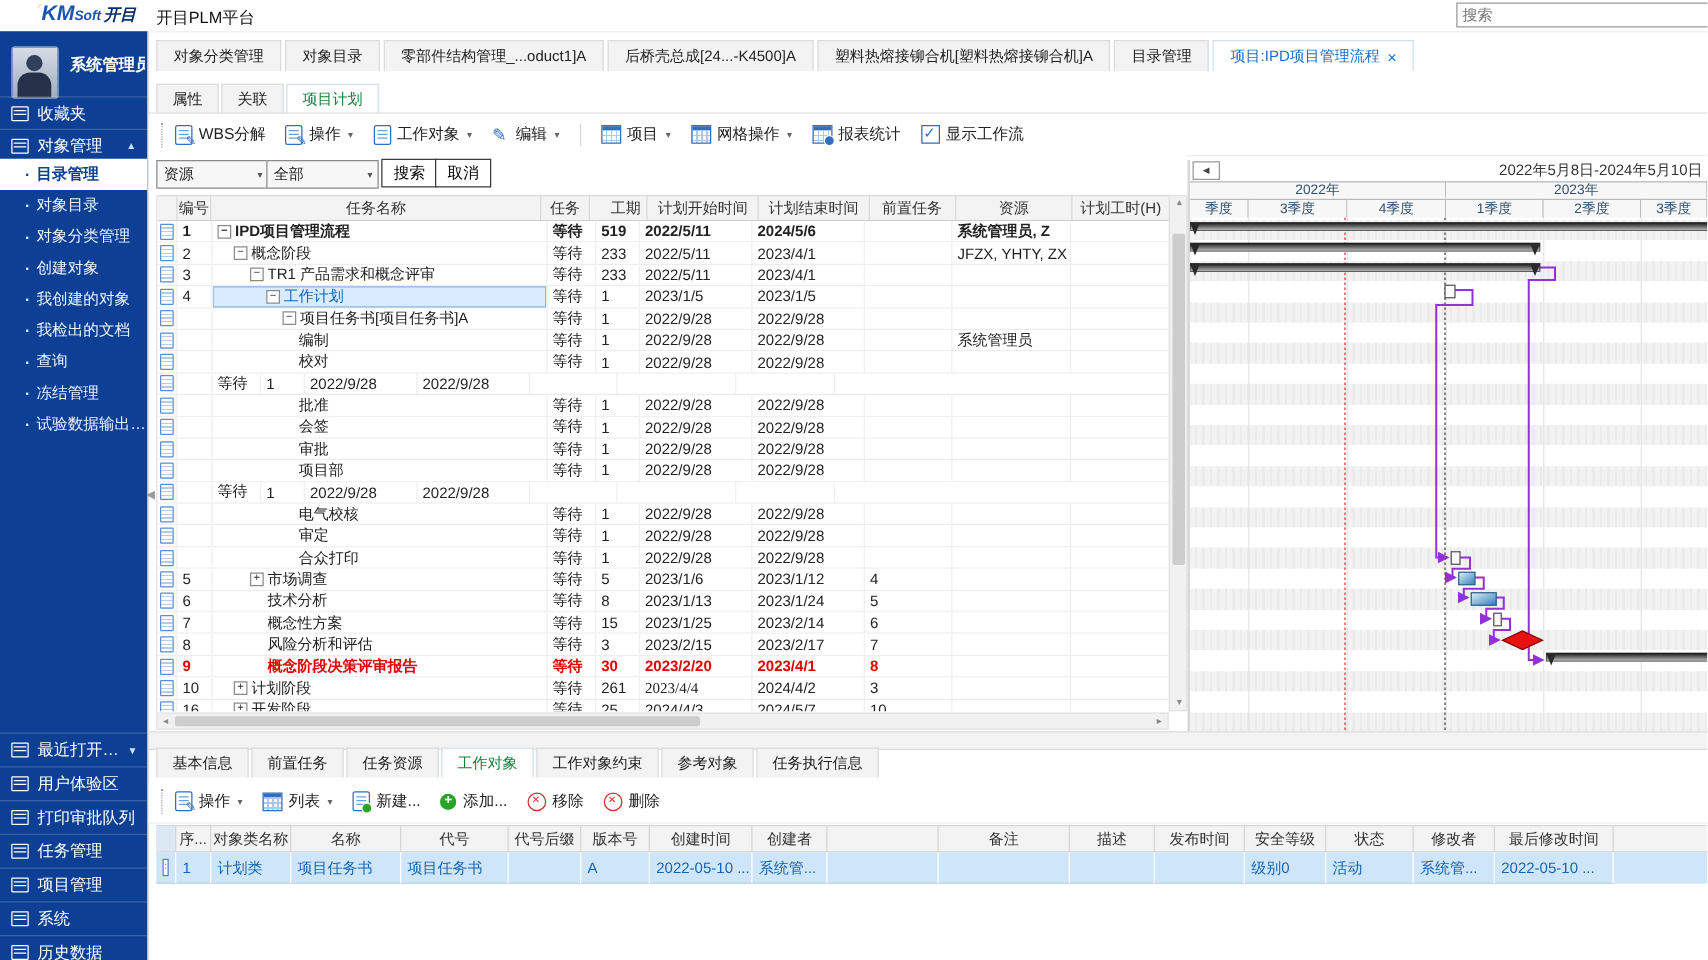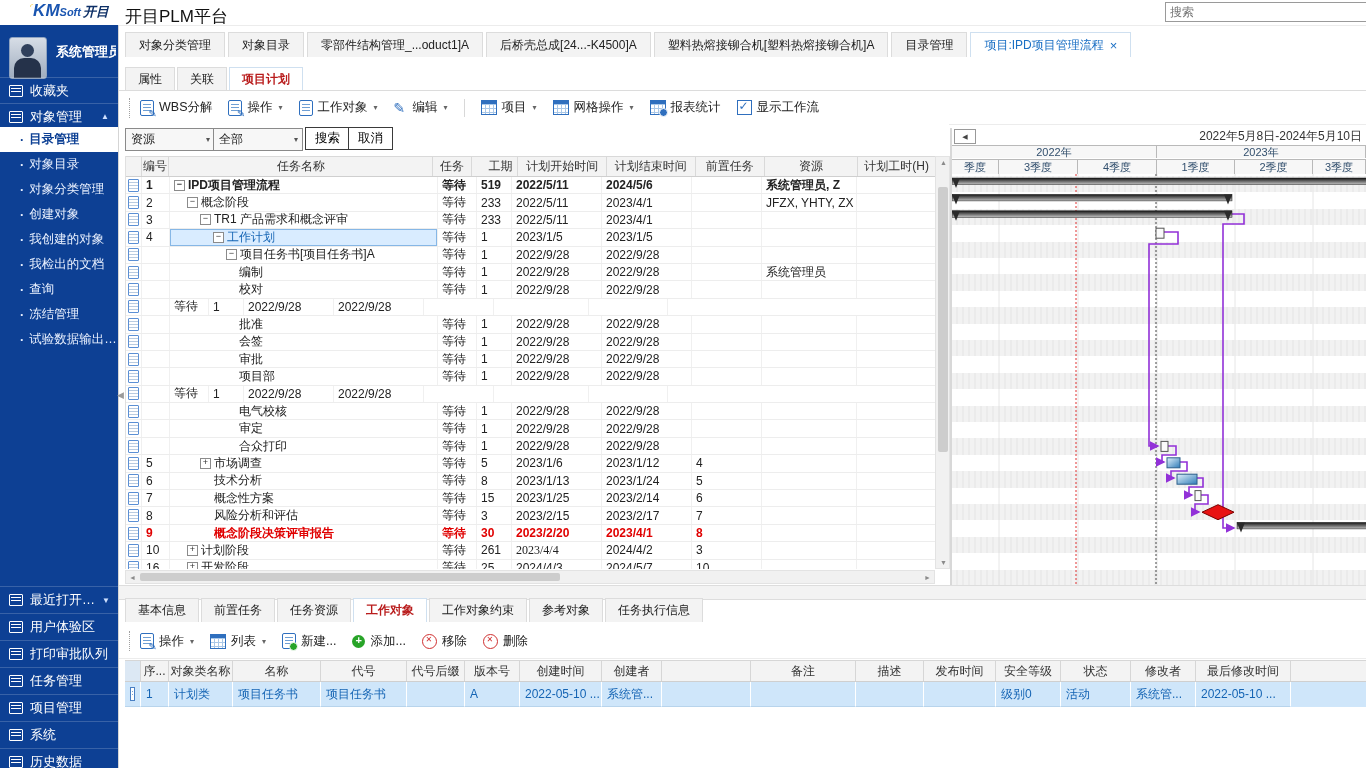--- a/index.html
+++ b/index.html
@@ -6,21 +6,21 @@
   body{width:1366px;height:768px;position:relative;overflow:hidden;background:#fff;
        font-family:"Liberation Sans","DejaVu Sans",sans-serif;font-size:12px;color:#222;}
 
   
   #topbar{position:absolute;left:0;top:0;width:1366px;height:25px;background:#fff;border-bottom:1px solid #ececec;}
   #logo{position:absolute;left:30px;top:1px;font-style:italic;white-space:nowrap;}
   #logo-km{font-size:17px;font-weight:bold;color:#1a55b0;}
   #logo-km::before{content:"◜";color:#f2c01d;font-size:8px;vertical-align:super;}
   #logo-soft{font-size:11px;font-weight:bold;color:#1a55b0;}
   #logo-cn{font-size:13px;font-weight:bold;color:#0d2f66;font-style:italic;margin-left:2px;}
-  #apptitle{position:absolute;left:125px;top:5px;font-size:17px;color:#111;}
+  #apptitle{position:absolute;left:125px;top:5px;font-size:13px;color:#111;}
   #globalsearch{position:absolute;left:1165px;top:2px;width:196px;height:18px;border:1px solid #9a9a9a;
     font-family:inherit;font-size:12px;padding:0 4px;color:#333;background:#fff;}
 
   
   #sidebar{position:absolute;left:0;top:25px;width:118px;height:743px;background:#0d4094;overflow:hidden;}
   #avatar{position:absolute;left:9px;top:12px;width:36px;height:40px;border:1px solid #8fa3c0;border-radius:3px;
     background:linear-gradient(#d7dde6,#9fadbf);overflow:hidden;}
   #avatar::before{content:"";position:absolute;left:11px;top:6px;width:13px;height:13px;border-radius:50%;background:#30405c;}
   #avatar::after{content:"";position:absolute;left:4px;top:20px;width:27px;height:20px;border-radius:10px 10px 0 0;background:#25324a;}
   #username{position:absolute;left:56px;top:18px;width:60px;color:#fff;font-weight:bold;font-size:13px;
@@ -42,21 +42,21 @@
 
   
   #tabstrip{position:absolute;left:125px;top:32px;height:25px;display:flex;gap:3px;}
   .tab{display:flex;align-items:center;gap:6px;padding:0 13px;background:#f3f3f3;border:1px solid #dcdcdc;
     border-bottom:none;height:24px;cursor:pointer;white-space:nowrap;color:#222;}
   .tab.active{background:#fff;color:#1a6fc4;border-color:#cfe0f0;}
   .tab .close{color:#1a6fc4;font-size:13px;}
   #subtabs{position:absolute;left:125px;top:67px;height:24px;display:flex;gap:2px;}
   .stab{display:flex;align-items:center;padding:0 12px;height:23px;background:#f3f3f3;border:1px solid #dcdcdc;
     border-bottom:none;cursor:pointer;color:#222;}
-  .stab.active{background:#fff;color:#b91c1c;font-weight:bold;border-color:#cfe0f0;}
+  .stab.active{background:#fff;color:#15803d;font-weight:normal;border-color:#cfe0f0;}
   #subtabline{position:absolute;left:119px;top:90px;width:1247px;height:1px;background:#dcdcdc;}
 
   
   .toolbar{display:flex;align-items:center;gap:16px;padding-left:10px;background:#fff;}
   .toolbar::before{content:"";border-left:1px dotted #a0a0a0;height:20px;margin-right:-6px;}
   #toolbar{position:absolute;left:119px;top:91px;width:1247px;height:33px;border-bottom:1px solid #ececec;}
   .tbtn{display:flex;align-items:center;gap:5px;cursor:pointer;font-size:12.5px;color:#222;white-space:nowrap;}
   .tbtn .caret{font-size:8px;color:#666;margin-left:1px;}
   .tsep{width:1px;height:18px;background:#d8d8d8;}
   

